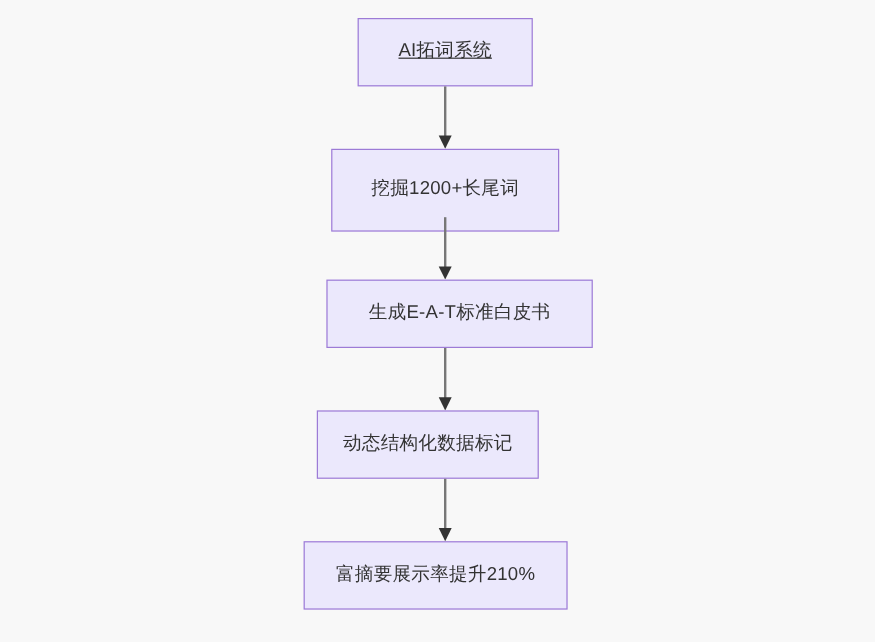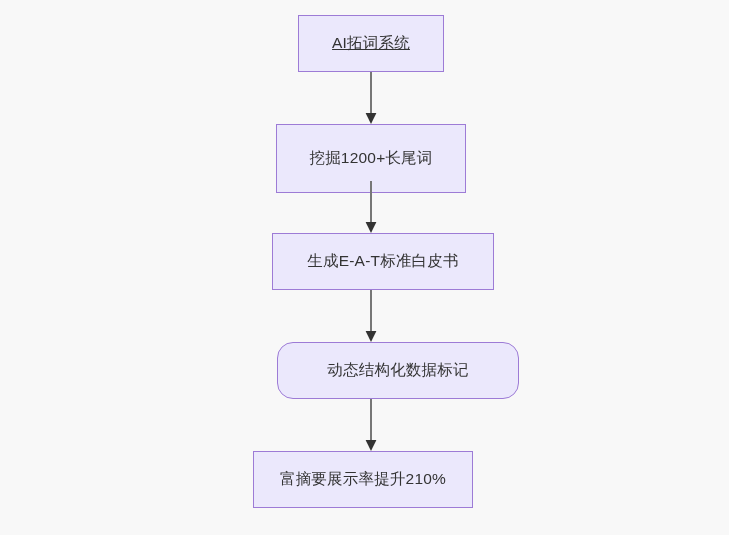--- a/index.html
+++ b/index.html
@@ -76,21 +76,21 @@
     <span class="node-label">生成E-A-T标准白皮书</span>
   </div>
 
   <div class="connector" style="left:362px; top:290px; height:52px;">
     <svg width="18" height="52" viewBox="0 0 18 52">
       <line x1="9" y1="0" x2="9" y2="44" stroke="#777777" stroke-width="2"></line>
       <polygon points="9,52 3.6,41 14.4,41" fill="#333333"></polygon>
     </svg>
   </div>
 
-  <div class="node" style="left:277px; top:342px; width:242px; height:57px;border-radius:16px;">
+  <div class="node" style="left:264px; top:342px; width:185px; height:57px;">
     <span class="node-label">动态结构化数据标记</span>
   </div>
 
   <div class="connector" style="left:362px; top:399px; height:52px;">
     <svg width="18" height="52" viewBox="0 0 18 52">
       <line x1="9" y1="0" x2="9" y2="44" stroke="#777777" stroke-width="2"></line>
       <polygon points="9,52 3.6,41 14.4,41" fill="#333333"></polygon>
     </svg>
   </div>
 

